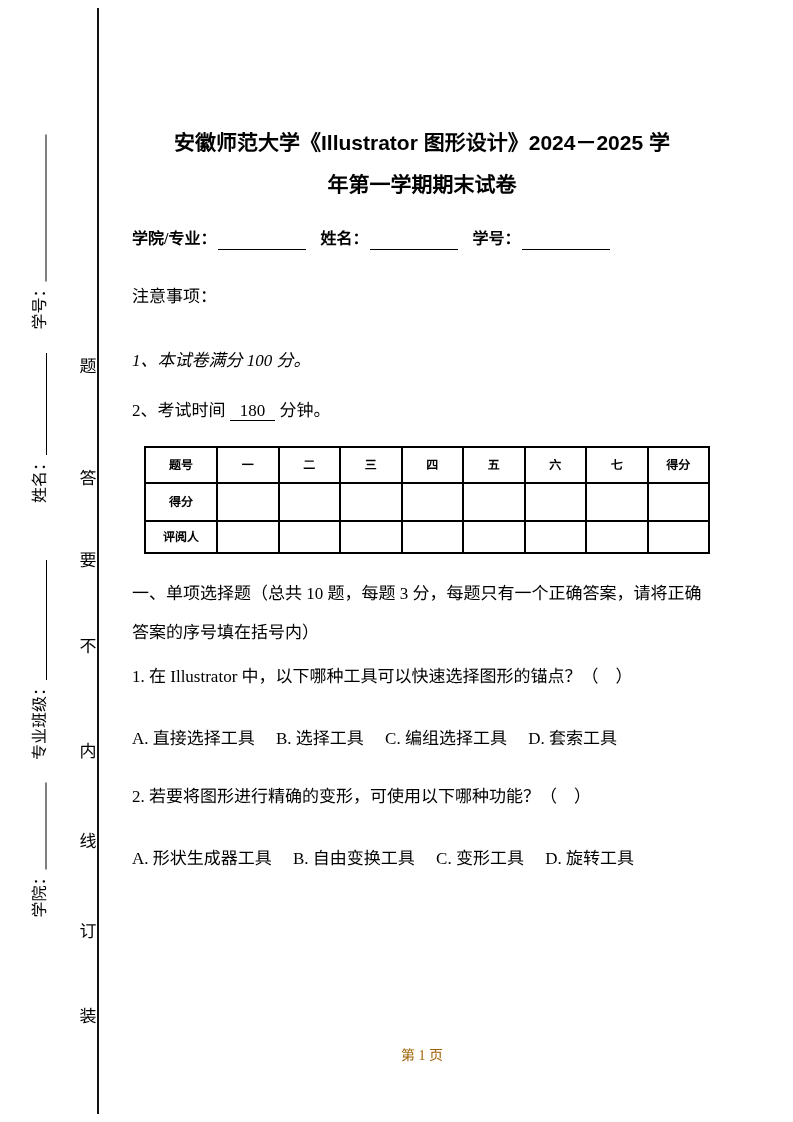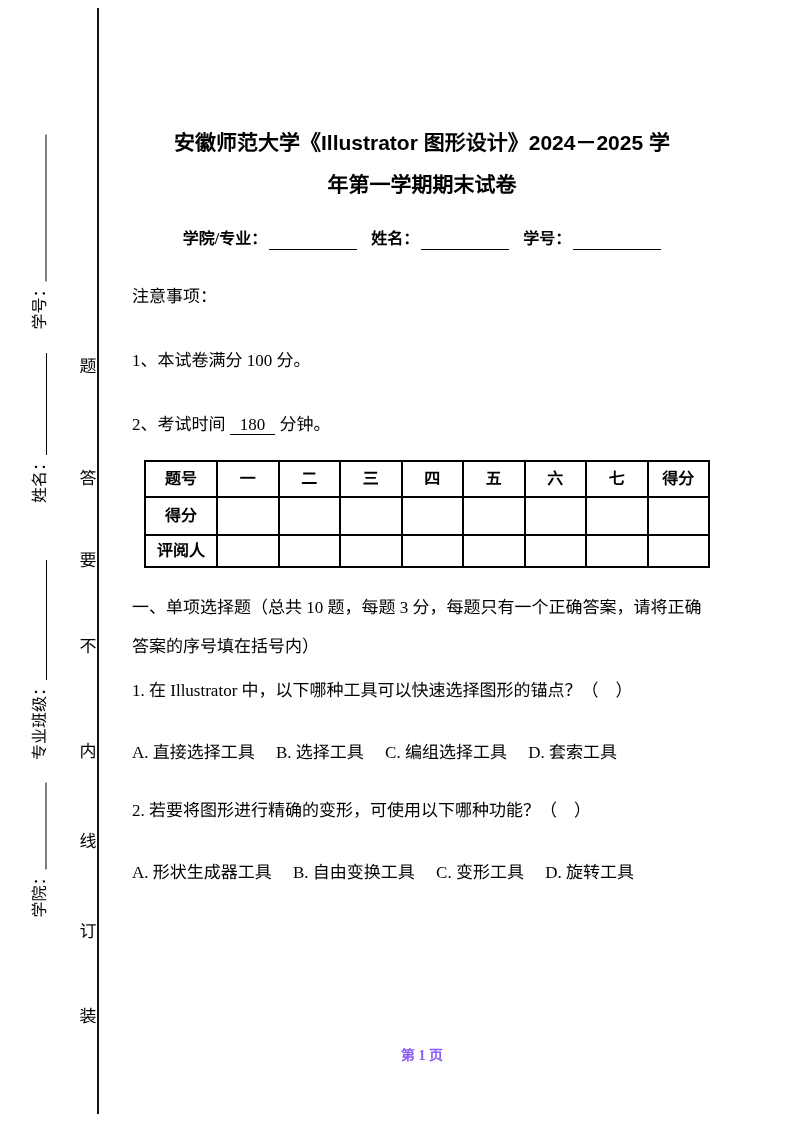--- a/index.html
+++ b/index.html
@@ -40,54 +40,54 @@
   .content {
     position:absolute; left:132px; top:122px; width:580px;
     font-size:17px; line-height:26px;
   }
   .title {
     font-family:"Liberation Sans","DejaVu Sans",sans-serif;
     font-size:21px; font-weight:bold; text-align:center;
     line-height:42px; margin-bottom:22px;
   }
   .info-line {
-    display:flex; justify-content:center; gap:14px;
+    display:flex; gap:14px;
     font-weight:bold; font-size:16px; line-height:22px;
     margin-bottom:34px; white-space:nowrap;
   }
   .info-group { display:inline-flex; align-items:flex-end; }
   .info-blank {
     display:inline-block; width:88px; height:18px;
     border-bottom:1.6px solid #000; margin-left:2px;
   }
   .notice-head { margin-bottom:38px; }
-  .notice-1 { margin-bottom:38px; }
+  .notice-1 { margin-bottom:24px;font-style:italic; }
   .notice-2 { margin-bottom:22px; }
   .u { border-bottom:1.5px solid #000; padding:0 10px; }
 
   .score-table {
     border-collapse:collapse; table-layout:fixed;
     width:566px; margin:0 0 20px 12px;
   }
   .score-table th, .score-table td {
     border:2px solid #000; text-align:center;
-    font-size:16px; font-weight:bold; padding:0;
+    font-size:12px; font-weight:bold; padding:0;
   }
   .score-table .hrow th { height:36px; }
   .score-table .row-defen th, .score-table .row-defen td { height:38px; }
   .score-table .row-pyr th, .score-table .row-pyr td { height:32px; }
   .col-first { width:72px; }
 
   .section-heading { line-height:39px; margin-bottom:12px; }
   .q-text { margin-bottom:36px; }
   .q-opts { margin-bottom:32px; }
 
   .footer {
     position:absolute; left:132px; top:1044px; width:580px;
-    text-align:center; font-weight:bold; font-size:14px; color:#8b5cf6;
+    text-align:center; font-weight:normal; font-size:14px; color:#a16207;
   }
 </style>
 </head>
 <body>
 
 <div class="page">
 
   <div class="binding-rule"></div>
 
   <div class="margin-field mf-1">

